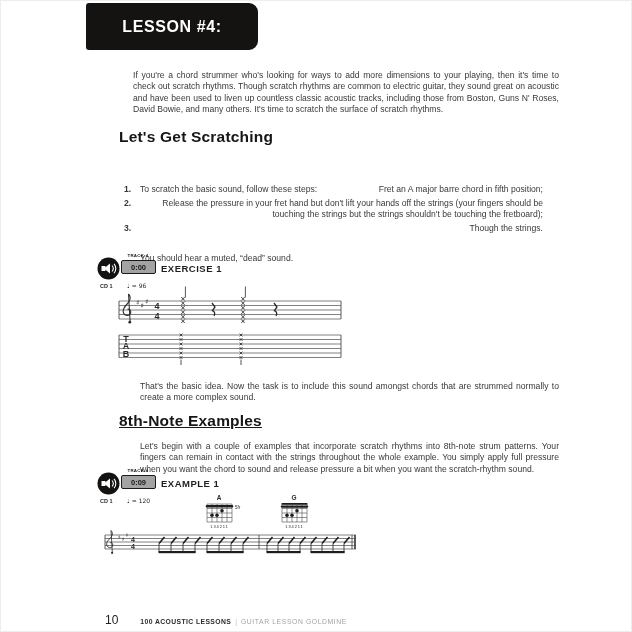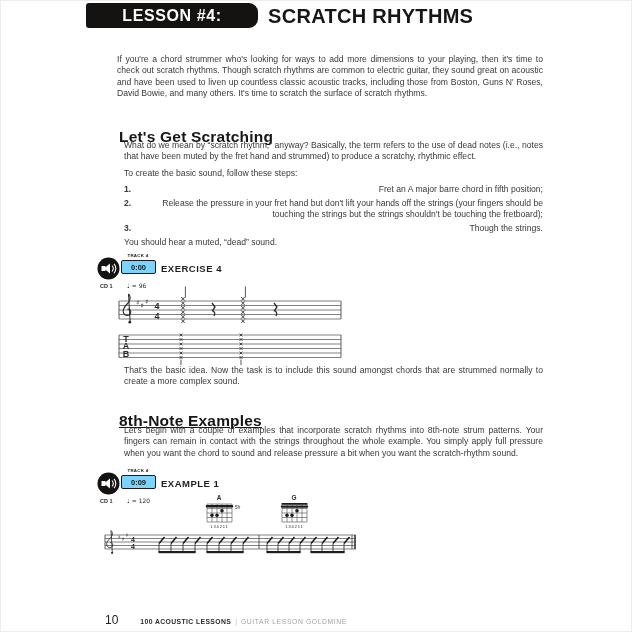--- a/index.html
+++ b/index.html
@@ -1,28 +1,28 @@
 <!DOCTYPE html>
 <html><head>
 <meta charset="utf-8">
 <style>
   html,body{margin:0;padding:0;background:#fff;}
   .page{position:relative;width:632px;height:632px;background:#ffffff;
         border:1px solid #ededed;box-sizing:border-box;overflow:hidden;
         font-family:"Liberation Sans","DejaVu Sans",sans-serif;color:#3b3738;}
   
-  .lesson-box{position:absolute;left:85px;top:2px;width:172px;height:25px;
+  .lesson-box{position:absolute;left:85px;top:2px;width:172px;height:47px;
         background:#151312;border-radius:3px 9px 9px 3px;display:flex;
         align-items:center;justify-content:center;}
   .lesson-box span{color:#fff;font-weight:bold;font-size:16px;letter-spacing:.6px;}
   .page-title{position:absolute;left:267px;top:4px;font-size:20px;font-weight:bold;
         letter-spacing:.3px;color:#181516;}
   
   .bd{position:absolute;font-size:8.6px;line-height:11.4px;text-align:justify;
-        color:#3b3738;margin:0;}
+        color:#3b3738;margin:16px;}
   .heading{position:absolute;font-size:15.5px;font-weight:bold;color:#181516;margin:8px;
         letter-spacing:.2px;}
   .intro{left:116px;top:53px;width:426px;}
   .h-scratch{left:110px;top:119px;}
   .p-what{left:123px;top:139px;width:419px;}
   .p-create{left:123px;top:167px;width:419px;}
   .steps{position:absolute;left:123px;top:183px;width:419px;}
   .step{display:flex;margin-bottom:2.6px;font-size:8.6px;line-height:11.4px;}
   .step-num{width:16px;font-weight:bold;flex:none;}
   .step-text{flex:1;text-align:right;}
@@ -30,21 +30,21 @@
   .p-basic{left:123px;top:364px;width:419px;}
   .h-8th{left:110px;top:403px;text-decoration:underline;}
   .p-begin{left:123px;top:424px;width:419px;}
   
   .speaker{position:absolute;width:23px;height:23px;}
   .spk1{left:96px;top:256px;} .spk2{left:96px;top:471px;}
   .track-name{position:absolute;width:34px;text-align:center;font-size:4.4px;
         font-weight:bold;color:#1c1a1a;letter-spacing:.3px;}
   .tn1{left:120px;top:252px;} .tn2{left:120px;top:467px;}
   .track-box{position:absolute;width:33px;height:12px;border:1.3px solid #1c1a1a;
-        border-radius:2px;background:#7dd3fc;display:flex;align-items:center;
+        border-radius:2px;background:#a3a3a3;display:flex;align-items:center;
         justify-content:center;font-size:7.5px;font-weight:bold;color:#1c1a1a;}
   .tb1{left:120px;top:259px;} .tb2{left:120px;top:474px;}
   .audio-title{position:absolute;font-size:9.5px;font-weight:bold;color:#201d1e;
         letter-spacing:.5px;}
   .at1{left:160px;top:262px;} .at2{left:160px;top:477px;}
   .cd{position:absolute;font-size:5.5px;font-weight:bold;color:#2a2727;}
   .cd1{left:99px;top:282px;} .cd2{left:99px;top:497px;}
   .tempo{position:absolute;font-size:6px;color:#2a2727;font-family:"DejaVu Sans",sans-serif;}
   .tp1{left:126px;top:281px;} .tp2{left:126px;top:496px;}
   .notation{position:absolute;}
@@ -57,27 +57,25 @@
   .series{font-size:6.8px;color:#a3a3a3;letter-spacing:.6px;}
 </style>
 </head>
 <body>
 
 <div class="page">
 
   <div class="lesson-box">
     <span>LESSON #4:</span>
   </div>
-  <div class="page-title">SCRATCH RHYTHMS</div>
 
   <p class="bd intro">If you're a chord strummer who's looking for ways to add more dimensions to your playing, then it's time to check out scratch rhythms. Though scratch rhythms are common to electric guitar, they sound great on acoustic and have been used to liven up countless classic acoustic tracks, including those from Boston, Guns N' Roses, David Bowie, and many others. It's time to scratch the surface of scratch rhythms.</p>
 
   <h2 class="heading h-scratch">Let's Get Scratching</h2>
-  <p class="bd p-what">What do we mean by “scratch rhythm,” anyway? Basically, the term refers to the use of dead notes (i.e., notes that have been muted by the fret hand and strummed) to produce a scratchy, rhythmic effect.</p>
-  <p class="bd p-create">To create the basic sound, follow these steps:</p>
+  <p class="bd p-create">To scratch the basic sound, follow these steps:</p>
 
   <div class="steps">
     <div class="step">
       <span class="step-num">1.</span>
       <span class="step-text">Fret an A major barre chord in fifth position;</span>
     </div>
     <div class="step">
       <span class="step-num">2.</span>
       <span class="step-text">Release the pressure in your fret hand but don't lift your hands off the strings (your fingers should be touching the strings but the strings shouldn't be touching the fretboard);</span>
     </div>
@@ -93,21 +91,21 @@
     <circle cx="11.5" cy="11.5" r="11" fill="#151312"></circle>
     <rect x="4.5" y="9" width="4" height="5" fill="#fff"></rect>
     <polygon points="7,11.5 13,6.5 13,16.5" fill="#fff"></polygon>
     <path d="M15 8.5 a4.5 4.5 0 0 1 0 6" fill="none" stroke="#fff" stroke-width="1.1"></path>
     <path d="M17 6.8 a7 7 0 0 1 0 9.4" fill="none" stroke="#fff" stroke-width="1.1"></path>
   </svg>
   <div class="track-name tn1">TRACK 4</div>
   <div class="track-box tb1">
     <span>0:00</span>
   </div>
-  <div class="audio-title at1">EXERCISE 4</div>
+  <div class="audio-title at1">EXERCISE 1</div>
   <div class="cd cd1">CD 1</div>
   <div class="tempo tp1">♩ = 96</div>
 
   <svg class="notation nt1" width="240" height="82" viewBox="0 0 240 82">
     <g stroke="#4a4a4a" stroke-width="0.7">
       <path d="M8 16 H230 M8 20.5 H230 M8 25 H230 M8 29.5 H230 M8 34 H230"></path>
       <path d="M8 50 H230 M8 54.5 H230 M8 59 H230 M8 63.5 H230 M8 68 H230 M8 72.5 H230"></path>
       <path d="M8 16 V34 M230 16 V34 M8 50 V72.5 M230 50 V72.5" stroke-width="0.9"></path>
     </g>
     <g>

